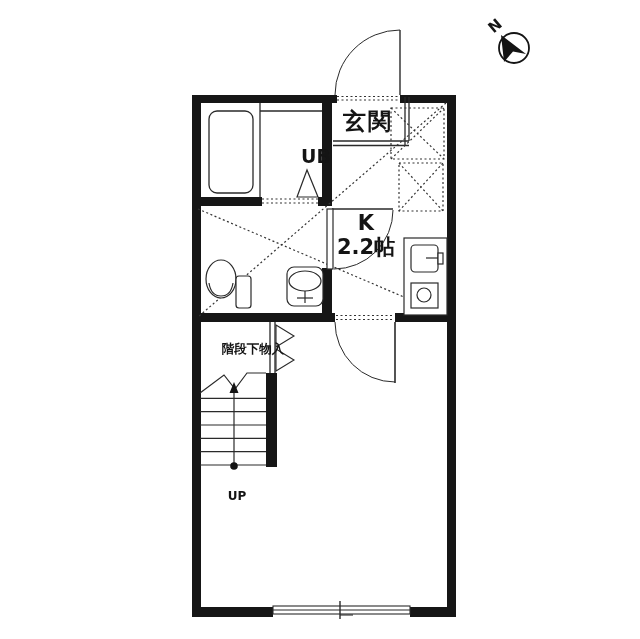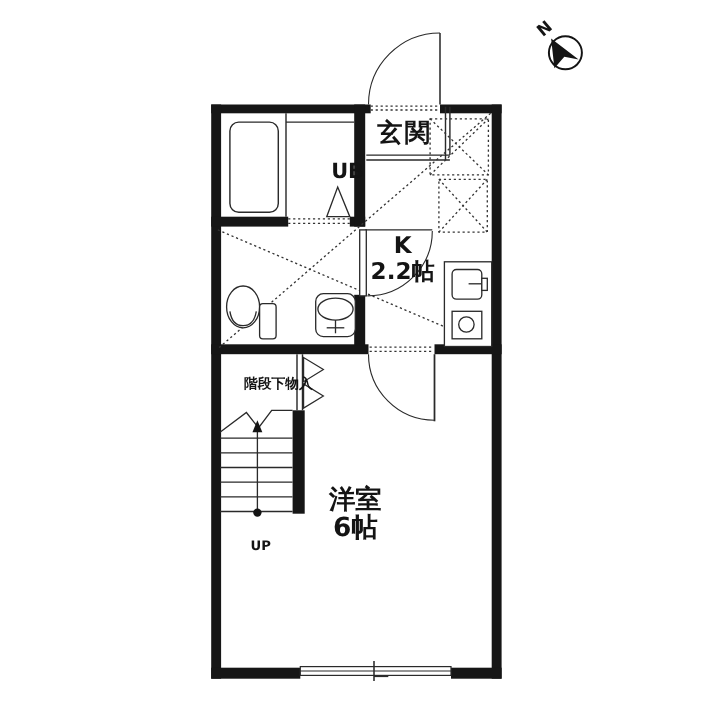--- a/index.html
+++ b/index.html
@@ -133,18 +133,14 @@
 
   <div class="lbl lbl-north">N</div>
   <div class="lbl lbl-entrance">玄関</div>
   <div class="lbl lbl-ub">UB</div>
   <div class="lbl lbl-kitchen">
     <div>K</div>
     <div>2.2帖</div>
   </div>
   <div class="lbl lbl-storage">階段下物入</div>
   <div class="lbl lbl-up">UP</div>
-  <div class="lbl lbl-room">
-    <div>洋室</div>
-    <div>6帖</div>
-  </div>
 
 </div>
 
 </body></html>

